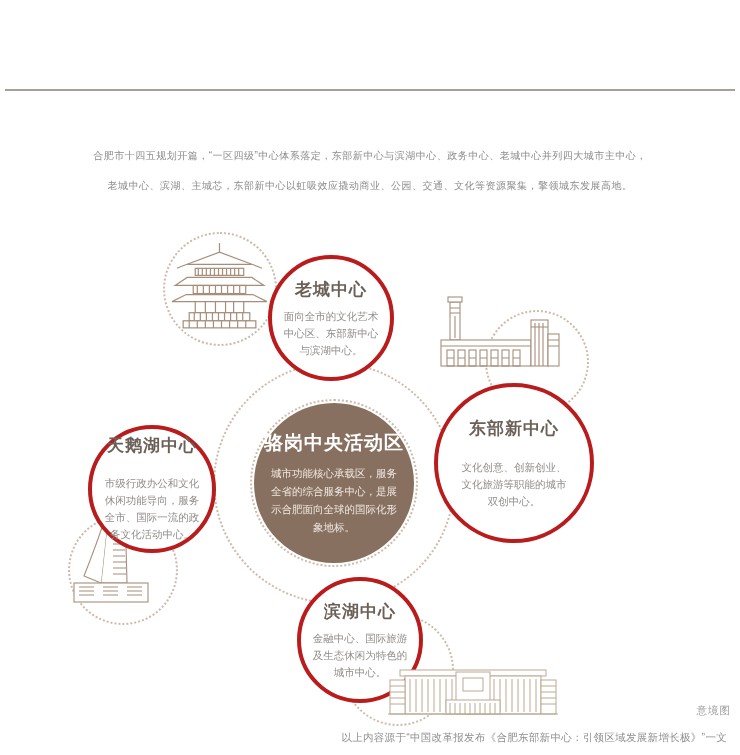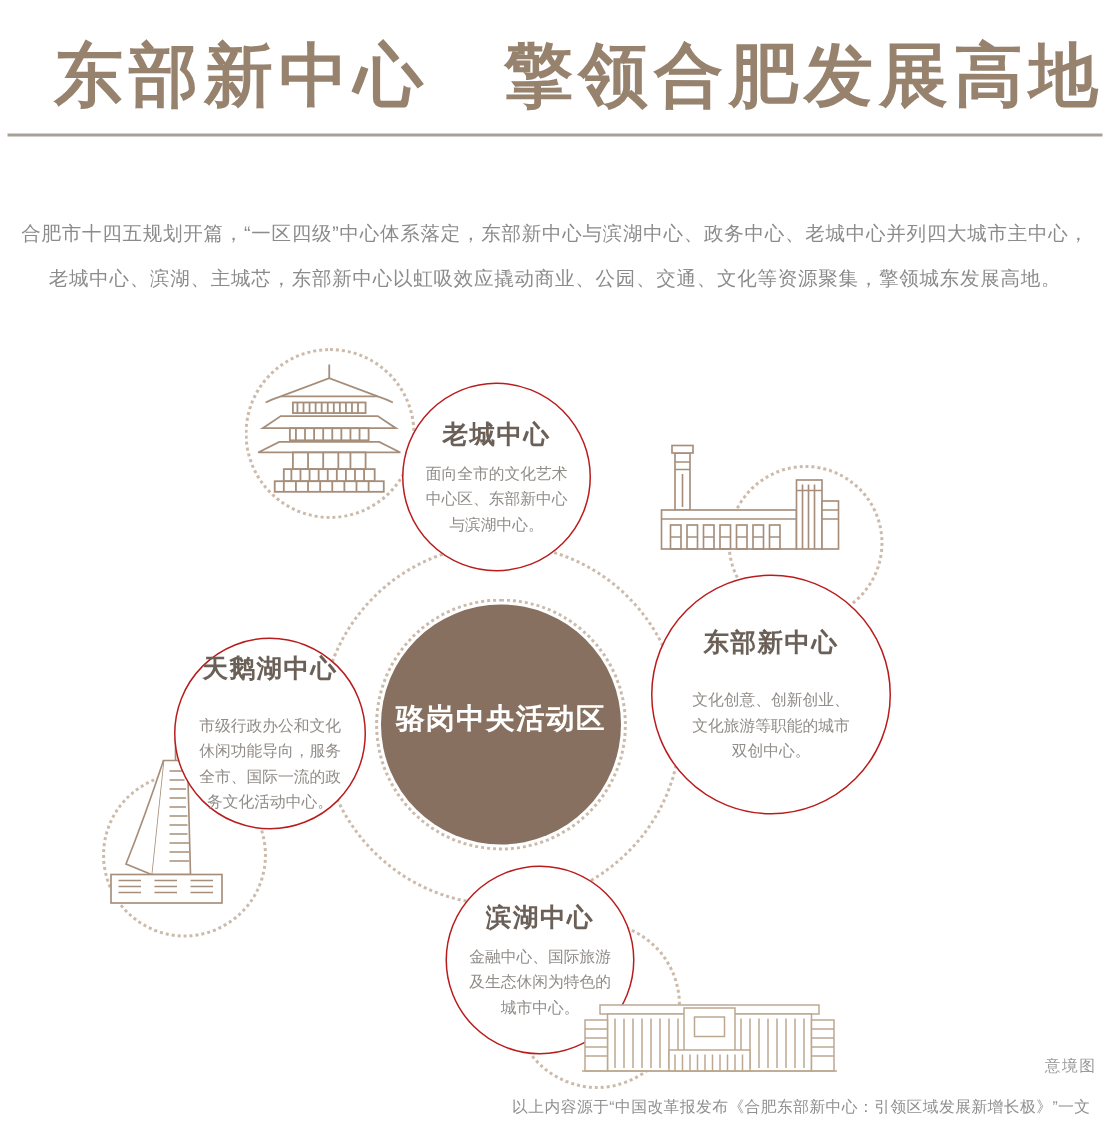--- a/index.html
+++ b/index.html
@@ -12,48 +12,48 @@
     position:absolute;left:36px;top:20px;font-size:46px;font-weight:bold;
     color:#97826e;letter-spacing:4px;white-space:nowrap;
   }
   .title-rule{
     position:absolute;left:5px;right:5px;top:89px;height:0;
     border-top:2px solid #a6a099;
   }
   
   .intro{
     position:absolute;left:0;right:0;top:141px;text-align:center;
-    color:#8b8b8b;font-size:13px;line-height:30px;letter-spacing:0.5px;
+    color:#8b8b8b;font-size:10px;line-height:30px;letter-spacing:0.5px;
   }
   
   .dotted{
     position:absolute;border:2px dotted #ccbbab;border-radius:50%;
     box-sizing:border-box;
   }
   .ring-outer{left:213px;top:362px;width:242px;height:242px;}
   .ring-inner{left:250px;top:399px;width:168px;height:168px;}
   .dotted-pagoda{left:163px;top:232px;width:114px;height:114px;}
   .dotted-factory{left:485px;top:310px;width:104px;height:104px;}
   .dotted-skyscraper{left:68px;top:515px;width:110px;height:110px;}
   .dotted-building{left:342px;top:614px;width:112px;height:112px;}
   
   .illus{position:absolute;}
   .illus-pagoda{left:167px;top:240px;width:106px;height:96px;}
   .illus-factory{left:437px;top:294px;width:125px;height:75px;}
   .illus-skyscraper{left:70px;top:490px;width:82px;height:115px;}
   .illus-convention{left:388px;top:664px;width:170px;height:62px;}
   
   .node{
-    position:absolute;border:1px solid #b91c1c;border-radius:50%;background:#ffffff;
+    position:absolute;border:4px solid #b91c1c;border-radius:50%;background:#ffffff;
     box-sizing:border-box;display:flex;flex-direction:column;align-items:center;
     justify-content:center;text-align:center;
   }
   .node-laocheng{left:268px;top:255px;width:126px;height:126px;}
   .node-dongbu{left:434px;top:383px;width:160px;height:160px;gap:12px;}
-  .node-tianehu{left:116px;top:425px;width:128px;height:128px;}
+  .node-tianehu{left:88px;top:425px;width:128px;height:128px;font-family:Liberation Mono, monospace;}
   .node-binhu{left:297px;top:577px;width:126px;height:126px;}
   .node-title{
     font-size:17px;font-weight:bold;color:#6b6057;letter-spacing:1px;margin-bottom:7px;
   }
   .node-desc{font-size:10.5px;color:#908c88;line-height:17px;}
   .desc-laocheng{width:102px;}
   .desc-dongbu{width:114px;}
   .desc-tianehu{width:100px;margin-top:12px;}
   .desc-binhu{width:100px;}
   
@@ -73,21 +73,20 @@
   .source{
     position:absolute;right:13px;top:731px;font-size:10.5px;color:#8f8f8f;
     letter-spacing:0.3px;white-space:nowrap;
   }
 </style>
 </head>
 <body>
 
 <div class="stage">
 
-  <div class="main-title">东部新中心　擎领合肥发展高地</div>
   <div class="title-rule"></div>
 
   <div class="intro">
     <div>合肥市十四五规划开篇，“一区四级”中心体系落定，东部新中心与滨湖中心、政务中心、老城中心并列四大城市主中心，</div>
     <div>老城中心、滨湖、主城芯，东部新中心以虹吸效应撬动商业、公园、交通、文化等资源聚集，擎领城东发展高地。</div>
   </div>
 
   <div class="dotted ring-outer"></div>
   <div class="dotted ring-inner"></div>
   <div class="dotted dotted-pagoda"></div>
@@ -169,20 +168,21 @@
     <div class="node-desc desc-tianehu">市级行政办公和文化休闲功能导向，服务全市、国际一流的政务文化活动中心。</div>
   </div>
 
   <div class="node node-binhu">
     <div class="node-title">滨湖中心</div>
     <div class="node-desc desc-binhu">金融中心、国际旅游及生态休闲为特色的城市中心。</div>
   </div>
 
   <div class="center-node">
     <div class="center-title">骆岗中央活动区</div>
+    <div class="center-desc">城市功能核心承载区，服务全省的综合服务中心，是展示合肥面向全球的国际化形象地标。</div>
   </div>
 
   <div class="illus illus-convention">
     <svg viewBox="0 0 170 62" width="170" height="62">
       <g stroke="#bca891" fill="none" stroke-width="1">
         <rect x="12" y="6" width="146" height="6" fill="#fff"></rect>
         <rect x="17" y="12" width="136" height="38" fill="#fff"></rect>
         <path d="M22 15 v33 M28 15 v33 M34 15 v33 M40 15 v33 M46 15 v33 M52 15 v33 M58 15 v33 M64 15 v33 M106 15 v33 M112 15 v33 M118 15 v33 M124 15 v33 M130 15 v33 M136 15 v33 M142 15 v33 M148 15 v33"></path>
         <rect x="68" y="8" width="34" height="42" fill="#fff"></rect>
         <rect x="75" y="14" width="20" height="13"></rect>

